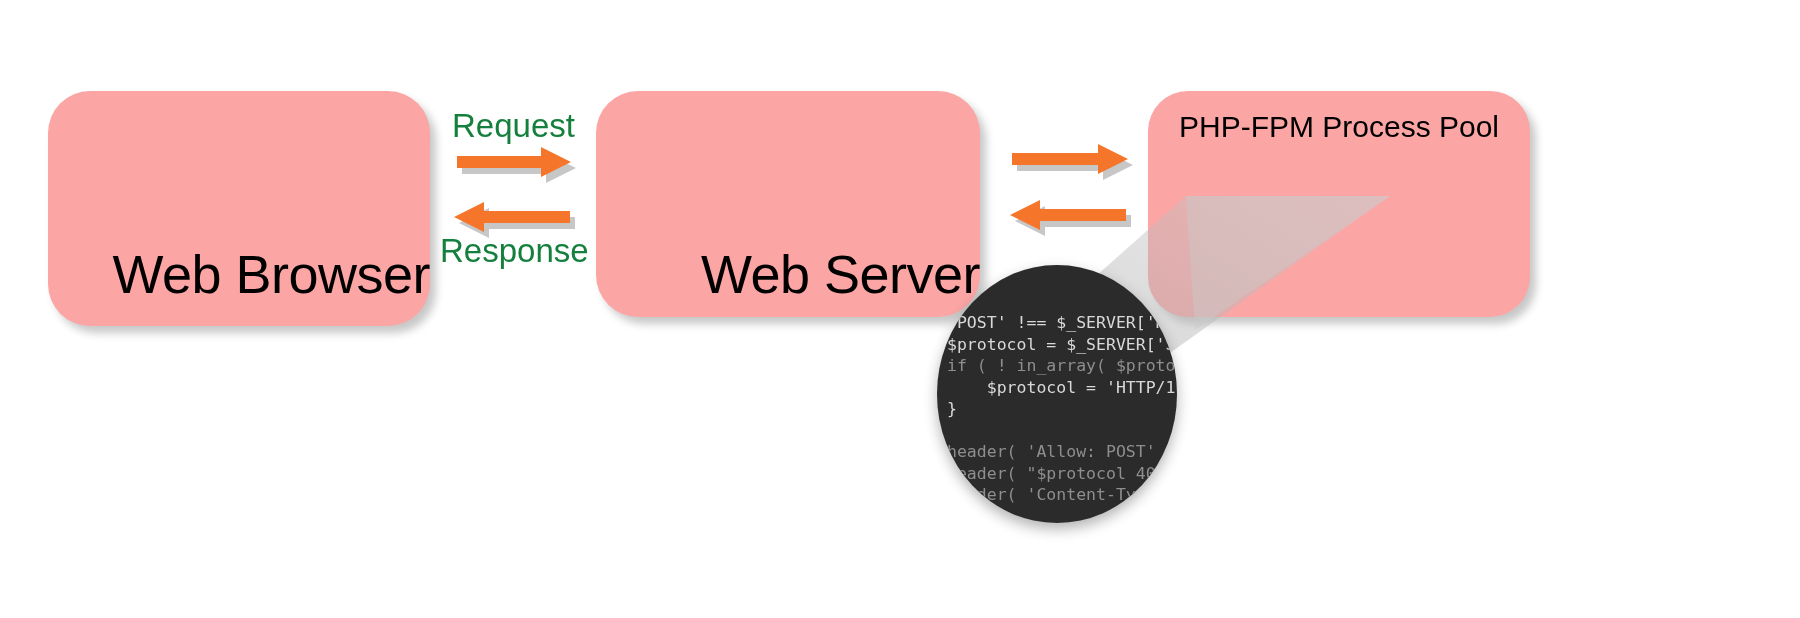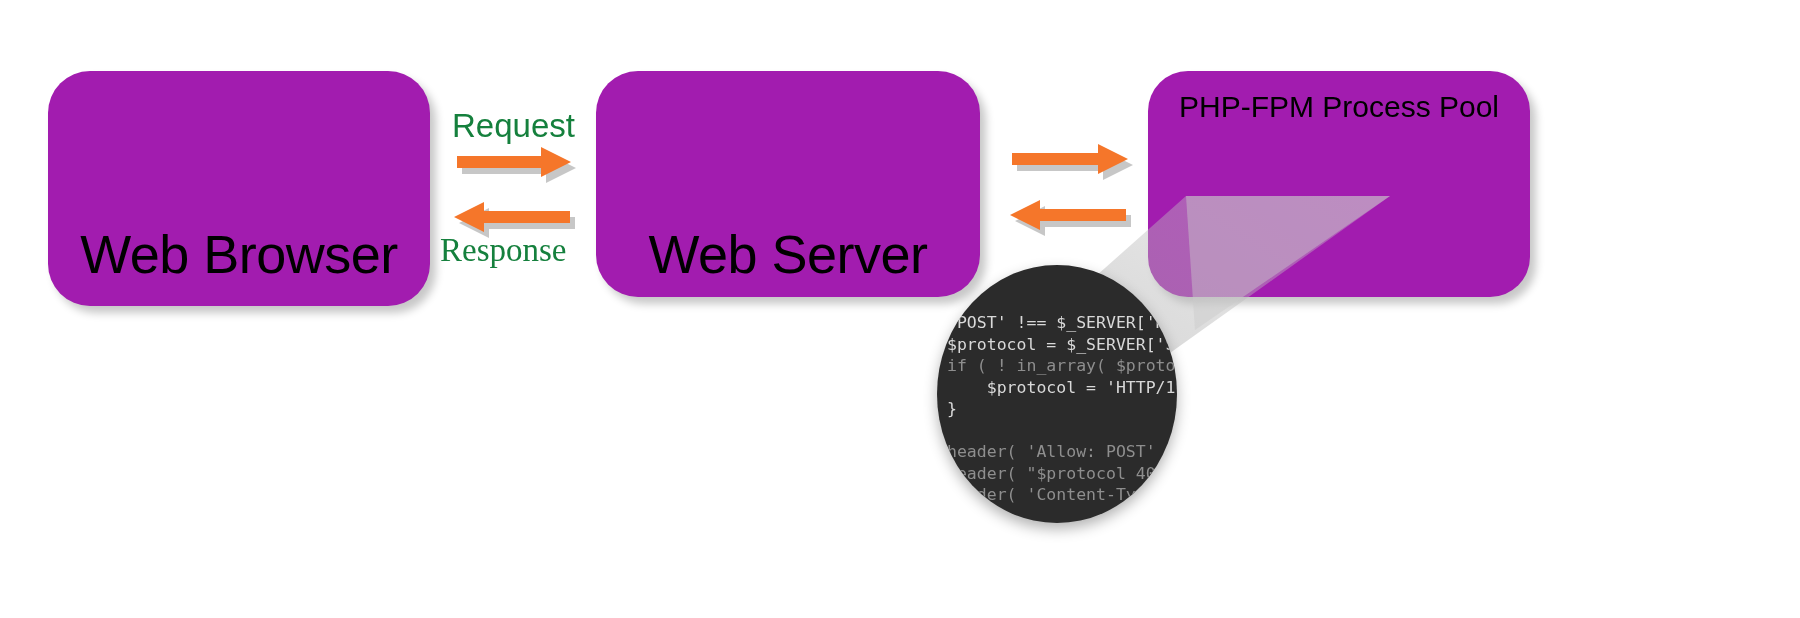--- a/index.html
+++ b/index.html
@@ -18,30 +18,31 @@
   #stage {
     position: absolute;
     left: 0; top: 0;
     width: 1800px;
     height: 618px;
   }
 
   
   .node {
     position: absolute;
-    background: #a21caf;
+    background: #fca5a5;
     border-radius: 42px;
     box-shadow: 6px 7px 9px rgba(0,0,0,0.22);
     box-sizing: border-box;
+    margin-top: 20px;
   }
   .node-label {
     position: absolute;
     left: 0;
     width: 100%;
-    text-align: center;
+    text-align: right;
     color: #000000;
     font-weight: 400;
     letter-spacing: -0.5px;
     white-space: nowrap;
   }
 
   #node-browser {
     left: 48px;
     top: 71px;
     width: 382px;
@@ -88,21 +89,21 @@
   .arrow svg { display: block; overflow: visible; }
 
   .flow-label {
     position: absolute;
     font-size: 33px;
     color: #15803d;
     white-space: nowrap;
   }
 
   #lbl-request  { left: 452px; top: 107px; }
-  #lbl-response { left: 440px; top: 232px; font-family: Liberation Serif, serif; }
+  #lbl-response { left: 440px; top: 232px; }
   #lbl-fastcgi  { left: 1003px; top: 104px; }
 
   #arrow-request  { left: 455px; top: 144px; }
   #arrow-response { left: 452px; top: 199px; }
   #arrow-fastcgi-in  { left: 1010px; top: 141px; }
   #arrow-fastcgi-out { left: 1008px; top: 197px; }
 
   
   #beam {
     position: absolute;

